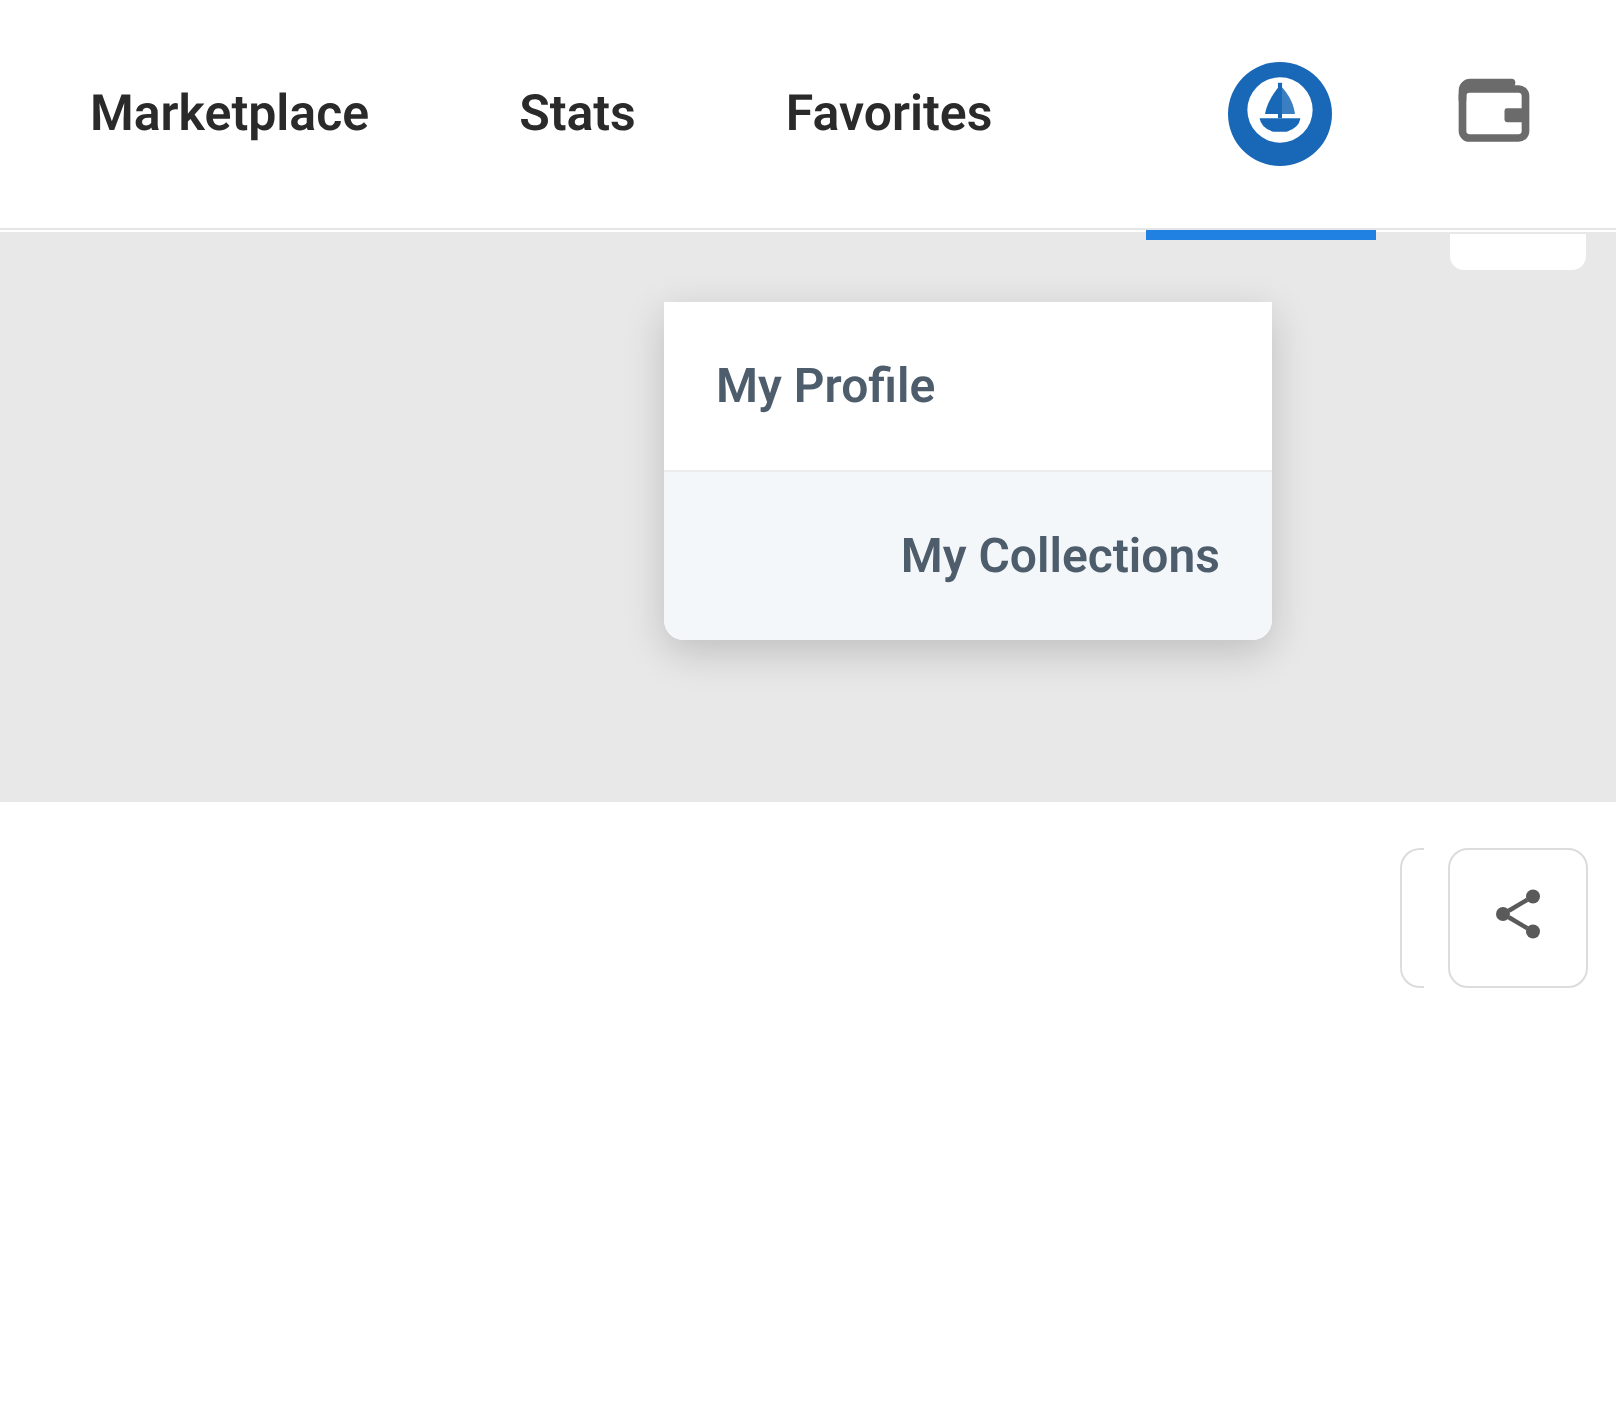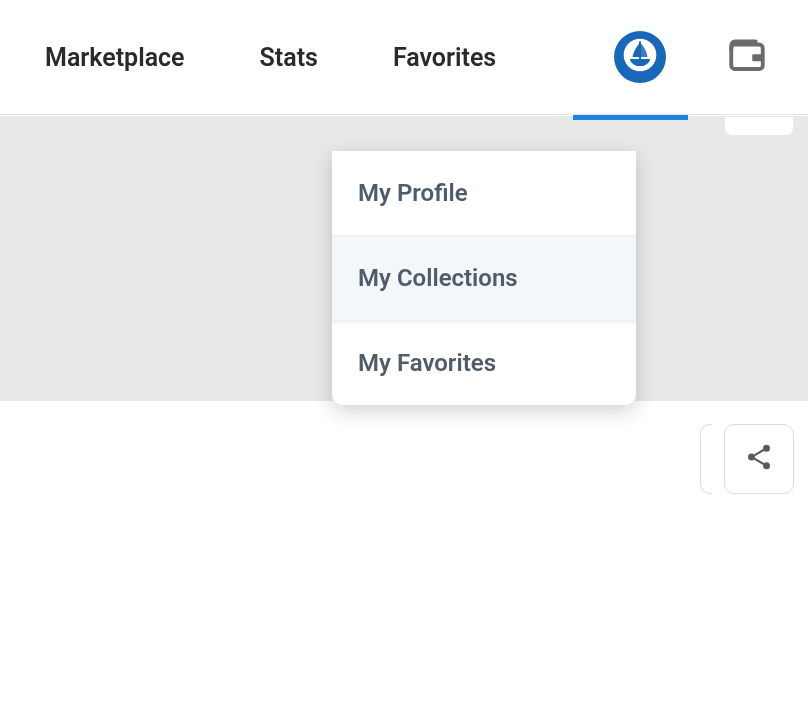--- a/index.html
+++ b/index.html
@@ -105,20 +105,21 @@
       cursor: pointer;
       border-bottom: 1px solid #eeeeee;
       user-select: none;
     }
     .dropdown-item:last-child {
       border-bottom: none;
     }
     .dropdown-item.hovered {
       background: #f4f7fa;
       box-shadow: 0 2px 4px rgba(0,0,0,0.06);
+      text-align: right;
     }
     .share-button {
       position: absolute;
       top: 424px;
       right: 14px;
       width: 70px;
       height: 70px;
       border: 1px solid #dcdcdc;
       border-radius: 10px;
       background: #ffffff;
@@ -189,21 +190,20 @@
 
 <div class="tab-indicator"></div>
 
 <div class="content-area"></div>
 
 <div class="partial-top-box"></div>
 
 <div class="dropdown-menu">
   <div class="dropdown-item">My Profile</div>
   <div class="dropdown-item hovered">My Collections</div>
-  <div class="dropdown-item">My Favorites</div>
 </div>
 
 <div class="partial-button"></div>
 
 <div class="share-button">
   <span>
     <svg viewBox="0 0 24 24" xmlns="http://www.w3.org/2000/svg">
       <circle cx="18" cy="5" r="2.8" fill="#5a5a5a"></circle>
       <circle cx="6" cy="12" r="2.8" fill="#5a5a5a"></circle>
       <circle cx="18" cy="19" r="2.8" fill="#5a5a5a"></circle>

